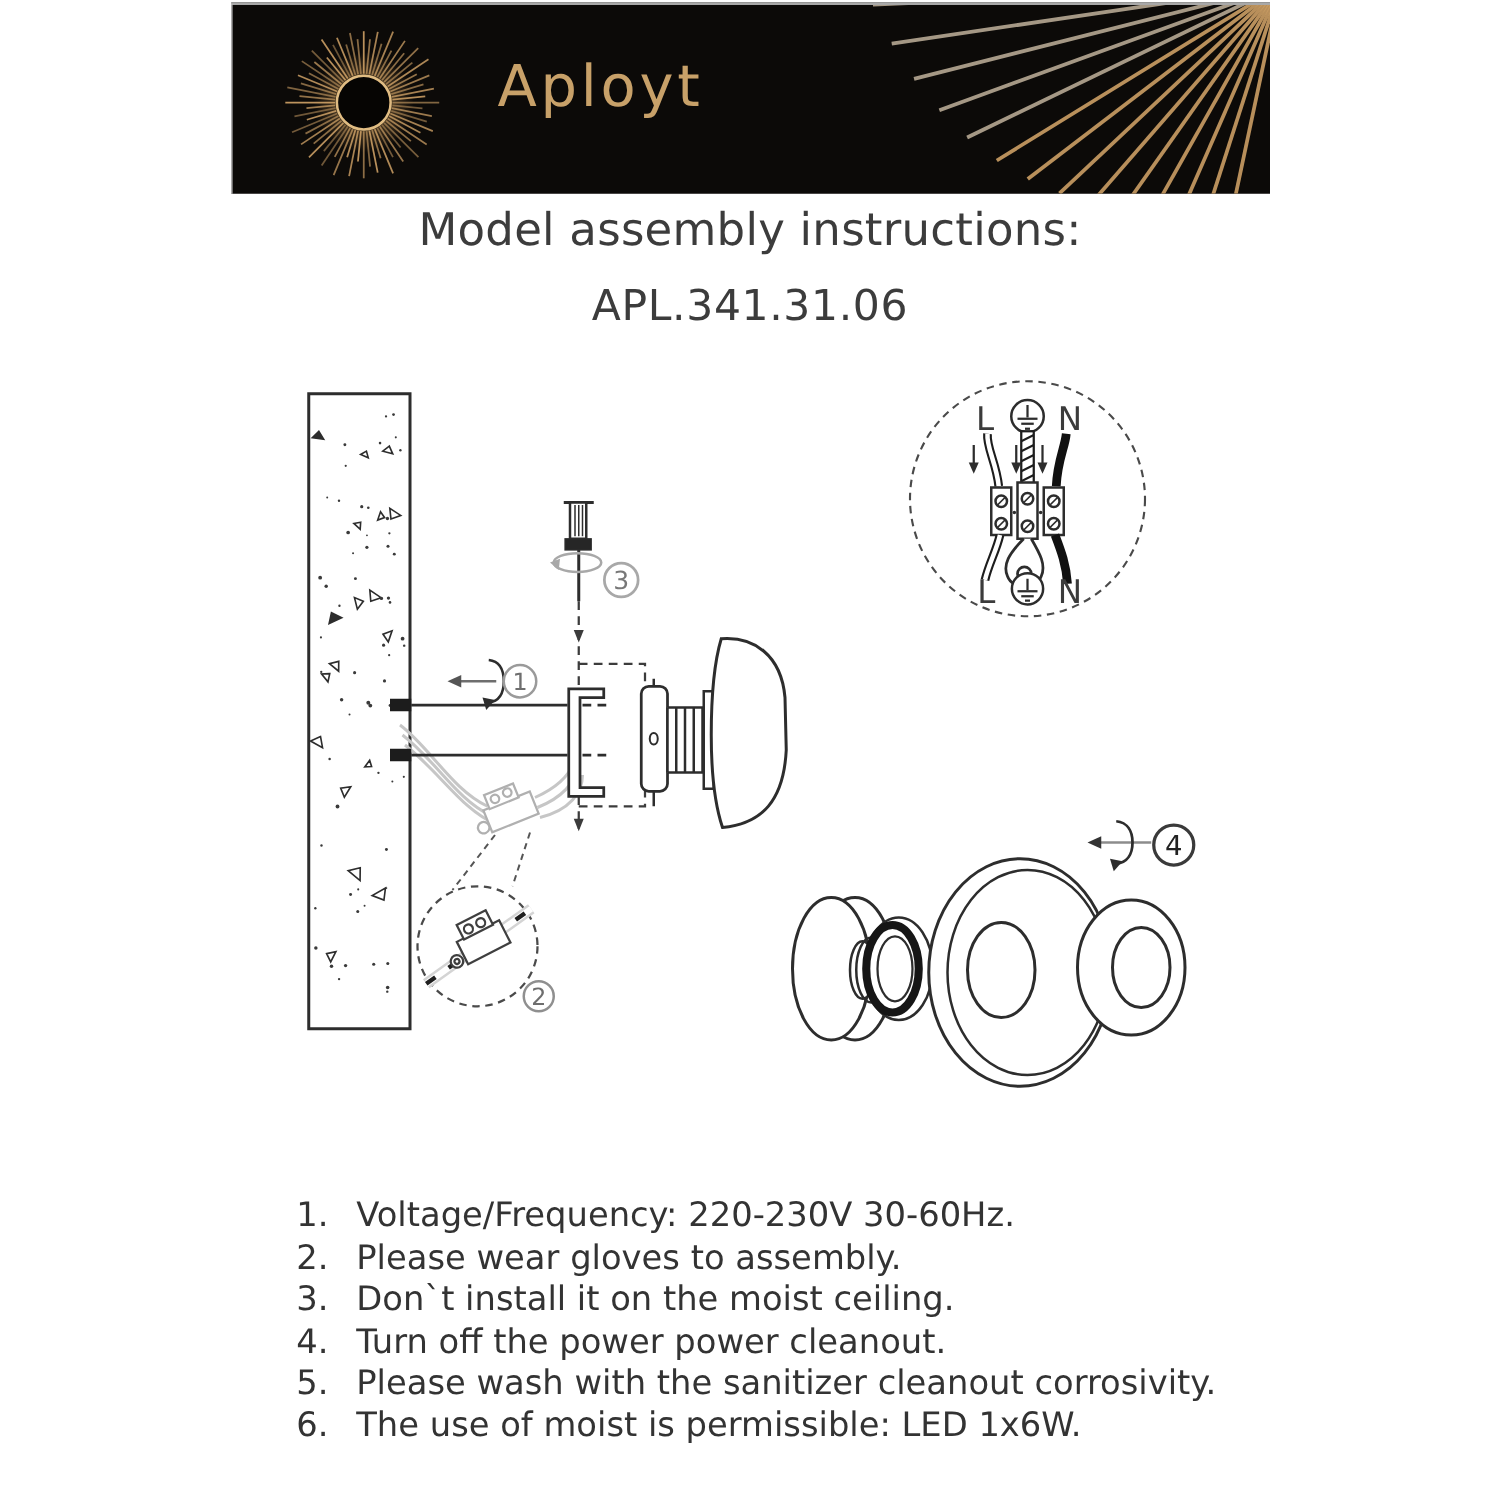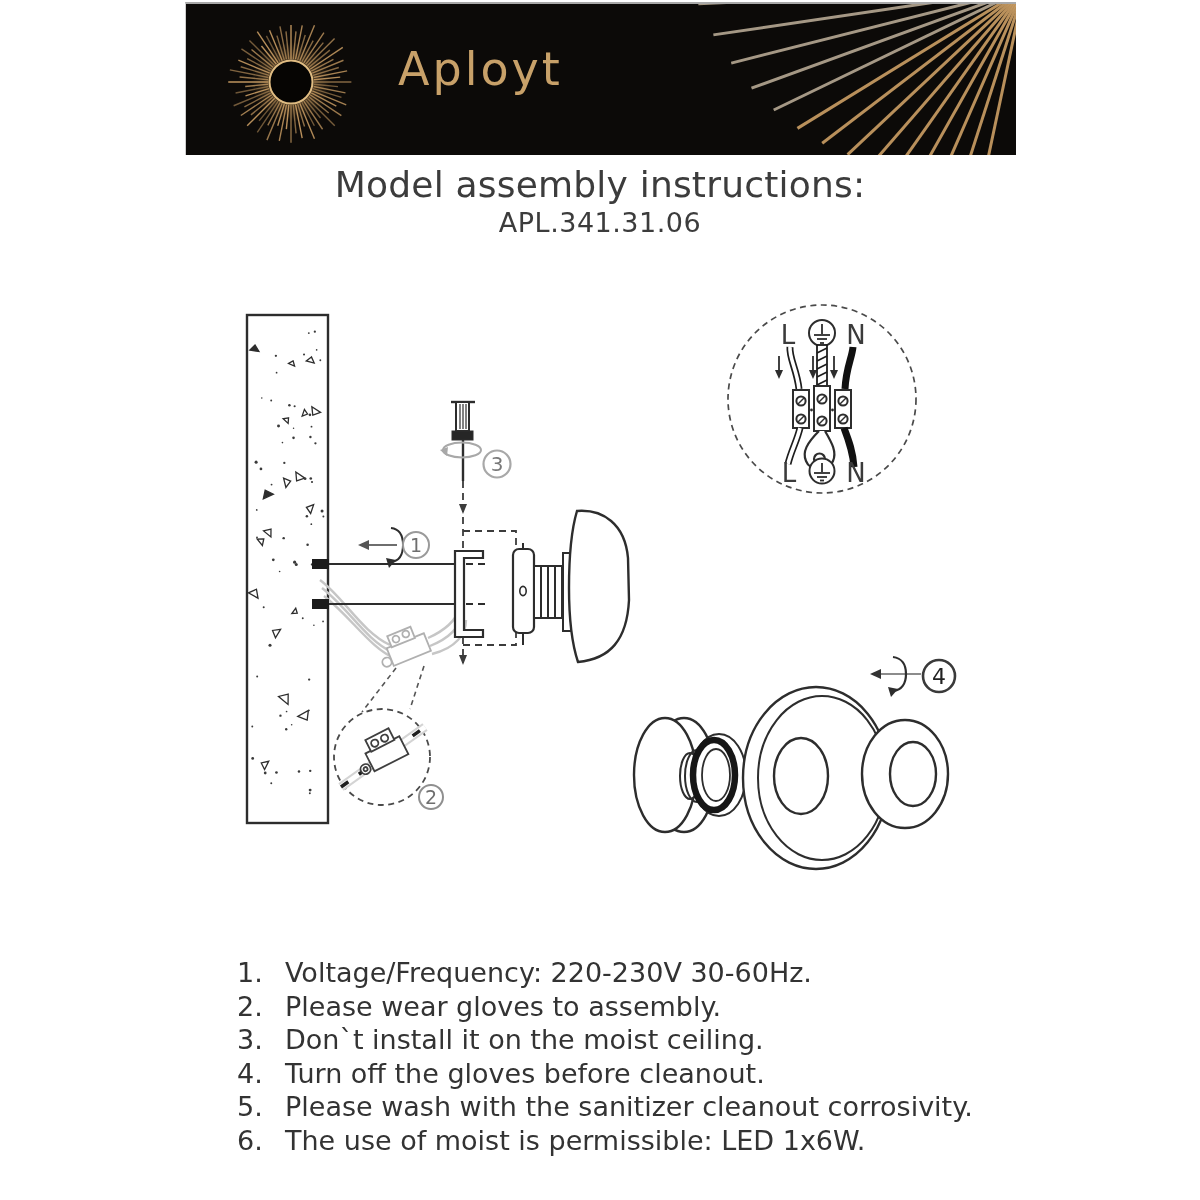--- a/index.html
+++ b/index.html
@@ -9,21 +9,21 @@
   
   .banner{position:absolute;left:185px;top:2px;width:830px;height:151px;background:#0c0a08;
           border-top:2px solid #a8a8a8;border-left:1px solid #cfcfcf;overflow:hidden;}
   .banner svg{position:absolute;left:0;top:0;}
   .brand{position:absolute;left:212px;top:38px;font-size:46px;font-weight:400;
          letter-spacing:3px;color:#c8a169;}
 
   
   .title-block{position:absolute;top:164px;left:0;width:1200px;text-align:center;color:#3c3c3c;}
   .title-line1{font-size:36px;letter-spacing:.2px;}
-  .title-line2{font-size:27px;margin-top:2px;letter-spacing:.5px;}
+  .title-line2{font-size:34px;margin-top:20px;letter-spacing:.5px;}
 
   
   .diagram{position:absolute;left:0;top:0;}
   .diagram text{font-family:"DejaVu Sans","Liberation Sans",sans-serif;}
 
   
   .instructions{position:absolute;left:237px;top:956px;font-size:27px;color:#333;}
   .row{display:flex;line-height:33.5px;}
   .num{width:30px;margin-right:18px;}
 </style>
@@ -444,21 +444,21 @@
       <span class="txt">Please wear gloves to assembly.</span>
     </div>
 
     <div class="row">
       <span class="num">3.</span>
       <span class="txt">Don`t install it on the moist ceiling.</span>
     </div>
 
     <div class="row">
       <span class="num">4.</span>
-      <span class="txt">Turn off the gloves before cleanout.</span>
+      <span class="txt">Turn off the power power cleanout.</span>
     </div>
 
     <div class="row">
       <span class="num">5.</span>
       <span class="txt">Please wash with the sanitizer cleanout corrosivity.</span>
     </div>
 
     <div class="row">
       <span class="num">6.</span>
       <span class="txt">The use of moist is permissible: LED 1x6W.</span>

